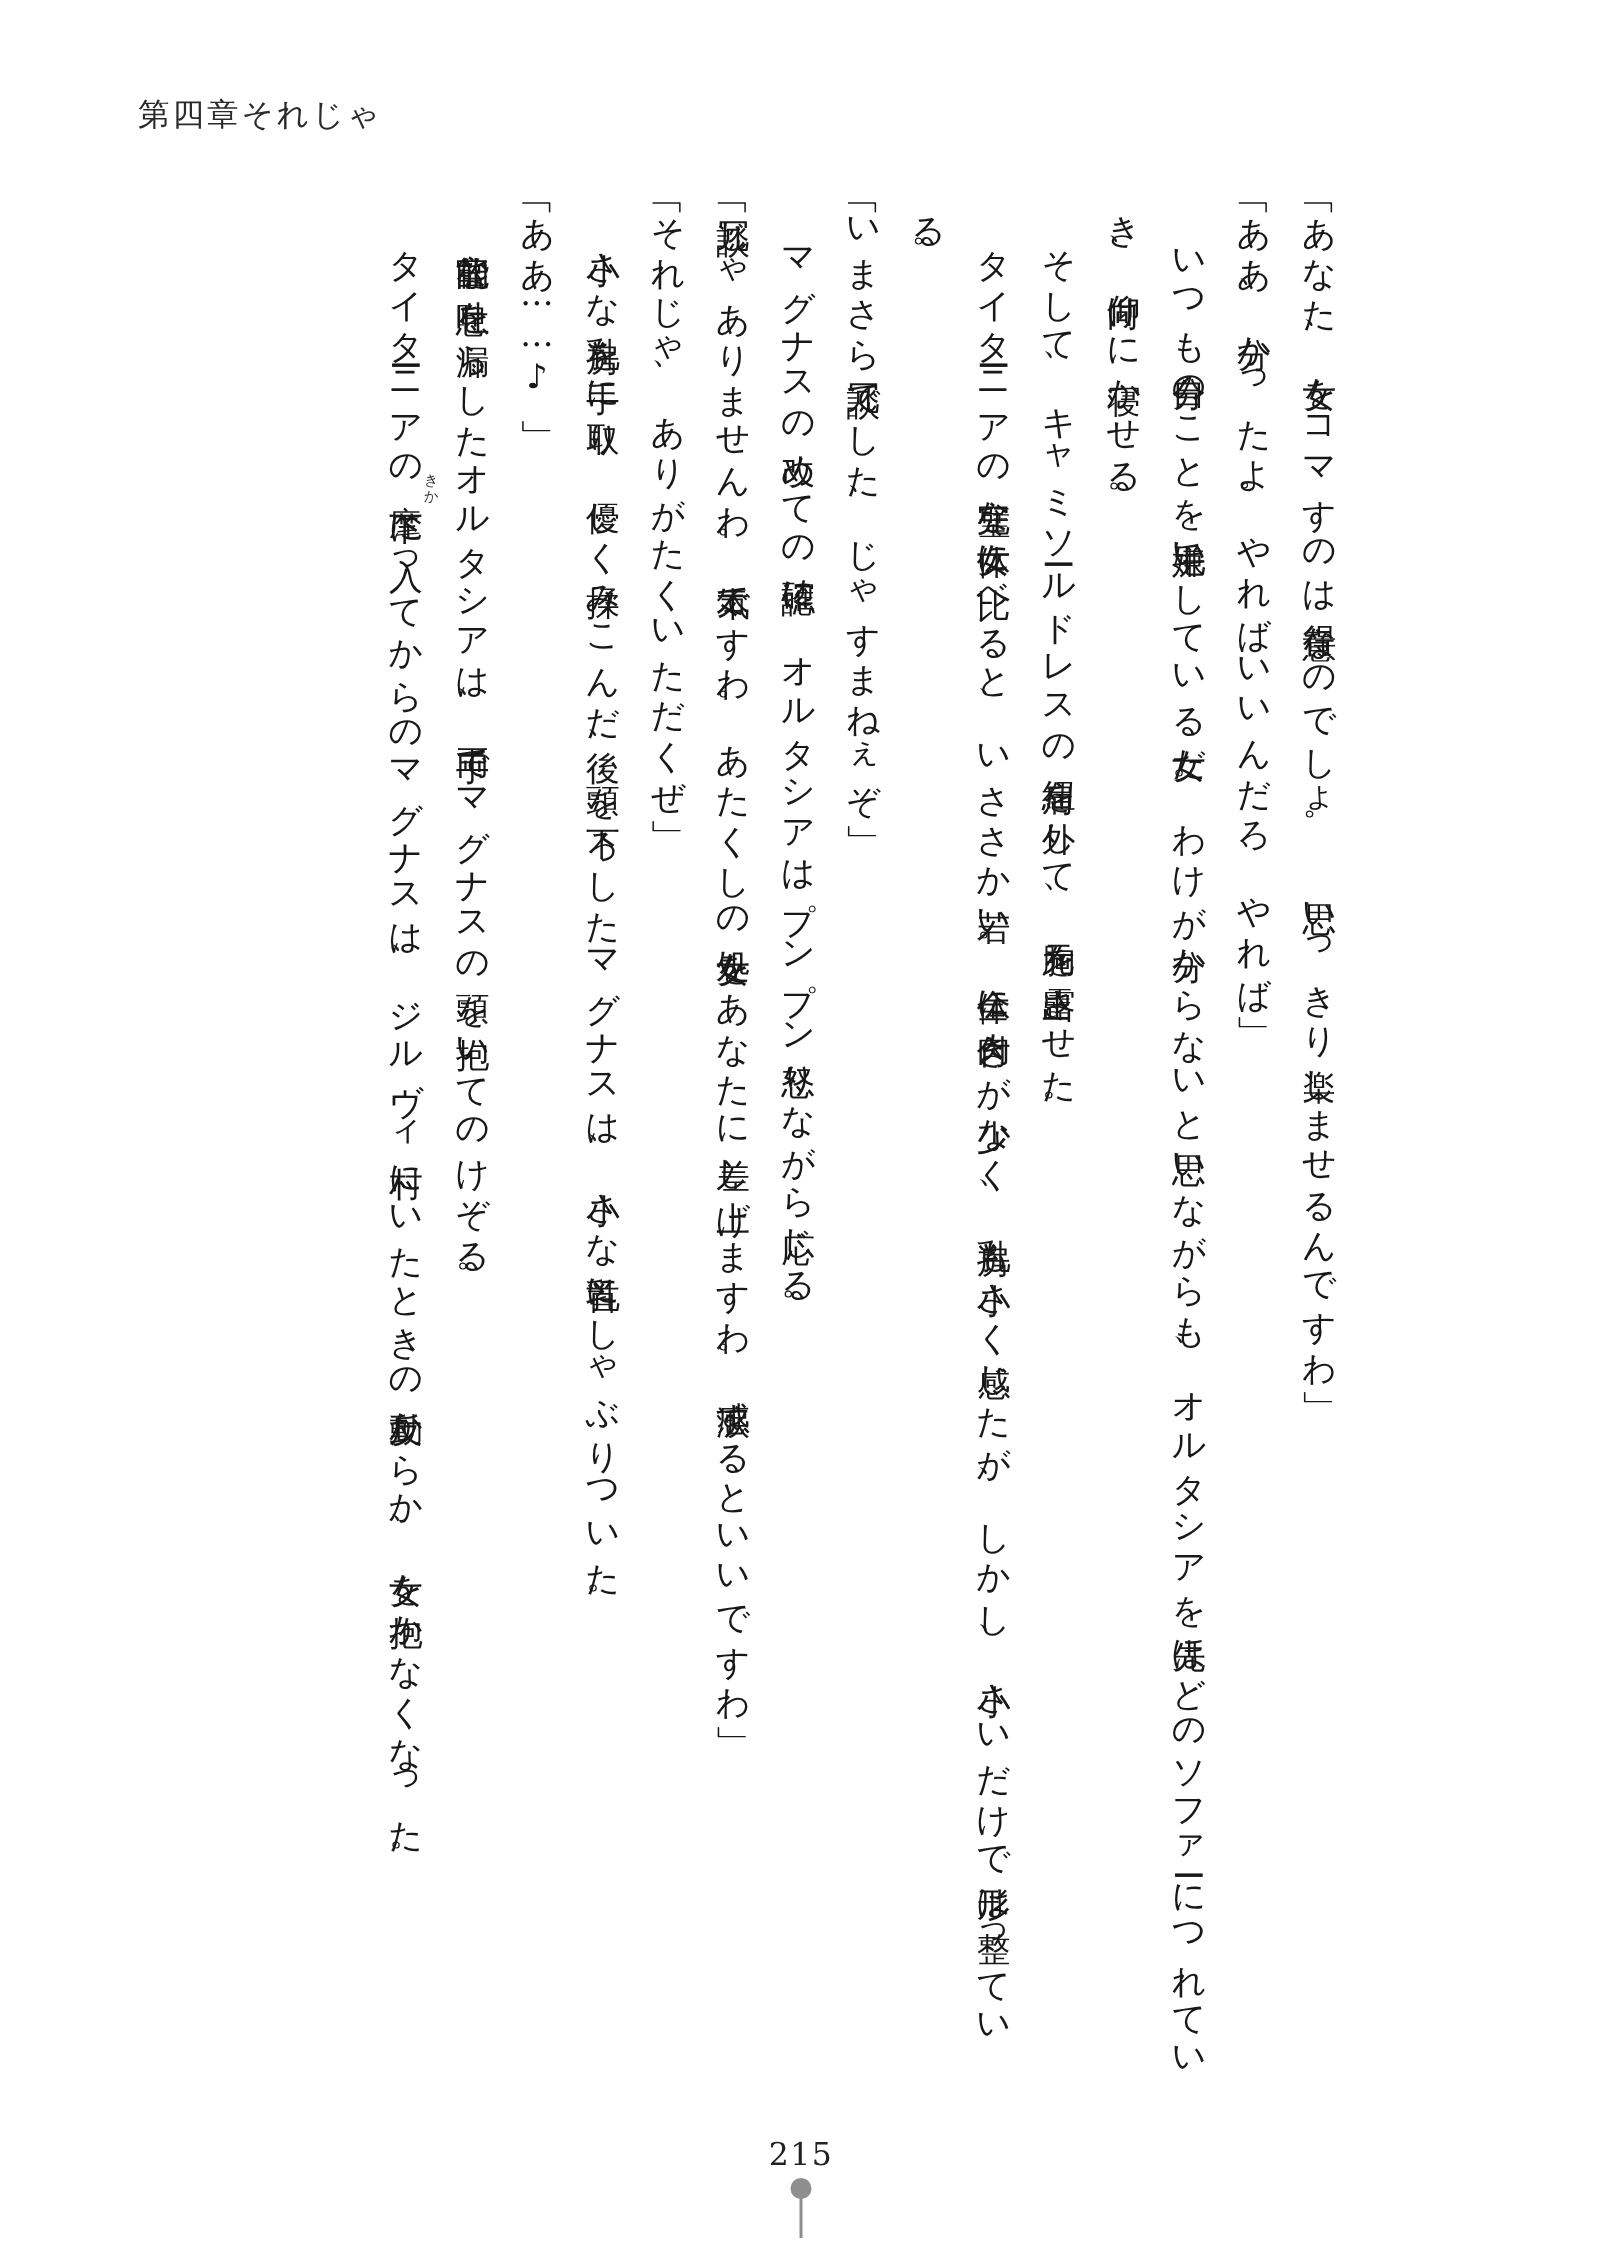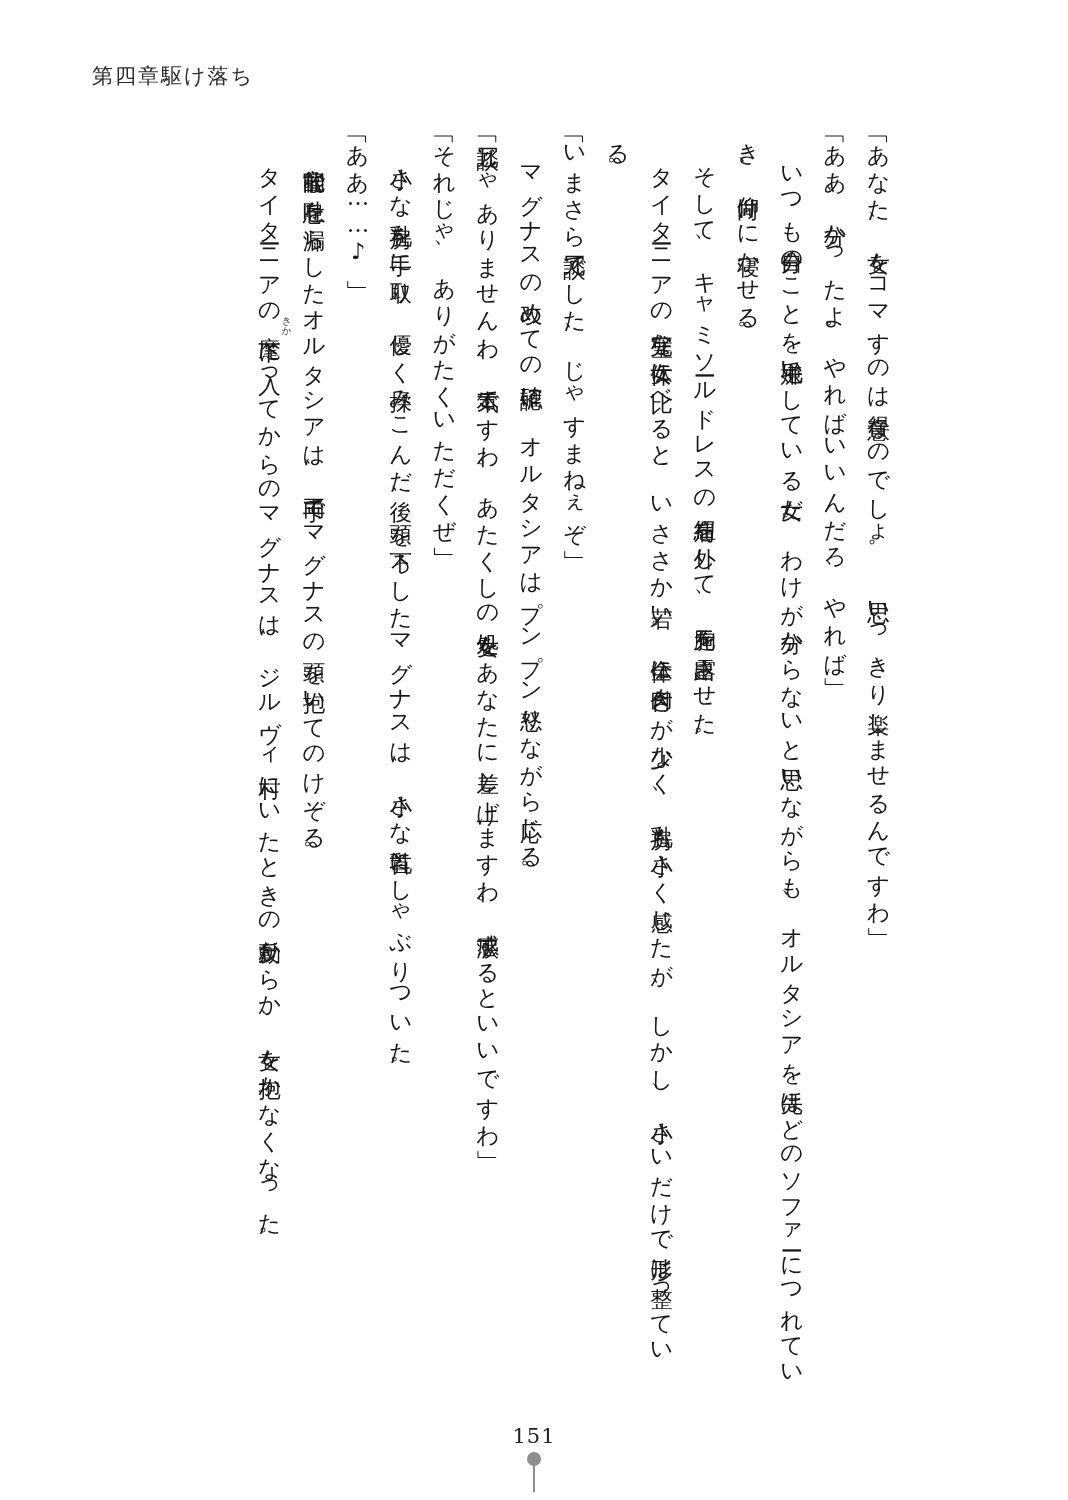--- a/index.html
+++ b/index.html
@@ -111,39 +111,39 @@
     border-radius: 50%;
     background: #8e8e8e;
   }
 </style>
 </head>
 <body>
 
 <div class="page">
 
   <div class="running-head">
-    <span class="chap-num">第四章</span><span>駆け落ち</span>
+    <span class="chap-num">第四章</span><span>それじゃ</span>
   </div>
 
   <div class="body-text">
     <p>「あなた、女をコマすのは得意なのでしょ。　思いっきり楽しませるんですわ」</p>
     <p>「ああ、分かったよ。やればいいんだろ、やれば」</p>
     <p class="indent">いつも自分のことを毛嫌いしている女だ。わけが分からないと思いながらも、オルタシアを先ほどのソファーにつれていき、仰向けに寝かせる。</p>
     <p class="indent">そして、キャミソールドレスの肩紐を外して、胸元を露出させた。</p>
     <p class="indent">タイターニアの完璧な女体に比べると、いささか若い。全体に肉付きが少なく、乳房も小さく感じたが、しかし、小さいだけで形は整っている。</p>
     <p>「いまさら冗談でした、じゃすまねぇぞ」</p>
     <p class="indent">マグナスの改めての確認に、オルタシアはプンプン怒りながら応じる。</p>
     <p>「冗談じゃありませんわ。本気ですわ。あたくしの処女をあなたに差し上げますわ。感涙するといいですわ」</p>
     <p>「それじゃ、ありがたくいただくぜ」</p>
     <p class="indent">小さな乳房を手に取り、優しく揉みこんだ後、頭を下ろしたマグナスは、小さな乳首にしゃぶりついた。</p>
     <p>「ああ……♪」</p>
     <p class="indent">官能的な吐息を漏らしたオルタシアは、両手でマグナスの頭を抱いてのけぞる。</p>
     <p class="indent"><span>タイターニアの</span><ruby><span>麾</span><rt>きか</rt></ruby><span>下に入ってからのマグナスは、ジルヴィ村にいたときの反動からか、女を抱かなくなった。</span></p>
   </div>
 
-  <div class="folio">151</div>
+  <div class="folio">215</div>
 
   <div class="folio-mark">
     <div class="dot"></div>
     <div class="stem"></div>
   </div>
 
 </div>
 
 </body></html>

